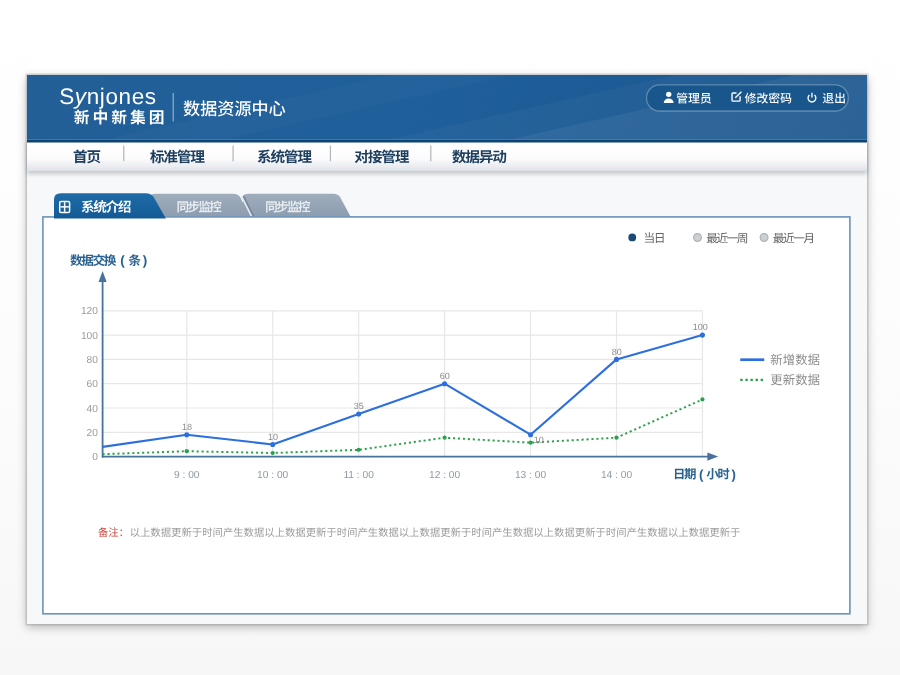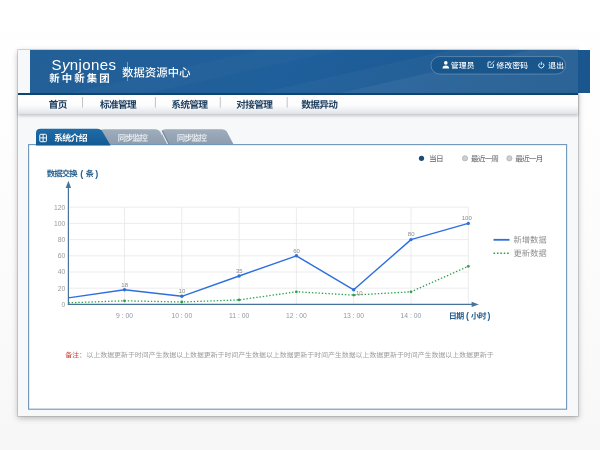--- a/index.html
+++ b/index.html
@@ -1,19 +1,19 @@
 <!DOCTYPE html>
 <html><head><meta charset="utf-8"><style>
 html,body{margin:0;padding:0}
 body{width:600px;height:450px;overflow:hidden;position:relative;
  font-family:"Liberation Sans",sans-serif;
  background:linear-gradient(180deg,#ffffff 0%,#fcfcfc 55%,#f7f7f7 100%)}
 #win{position:absolute;left:18px;top:50px;width:560px;height:366px;background:#f7f8f9;
  box-shadow:0 0 0 1px rgba(140,146,152,0.35),0 2px 6px rgba(50,50,50,0.35)}
-#hdr{position:absolute;left:12px;top:0;width:560px;height:43px;overflow:hidden;
+#hdr{position:absolute;left:0;top:0;width:560px;height:43px;overflow:hidden;
  background:linear-gradient(115deg,#235f97 0%,#1f5f9b 45%,#19568d 100%)}
 #logo{position:absolute;left:21.5px;top:6px;color:#fff;font-weight:normal;
  font-size:15px;letter-spacing:0.4px}
 #hdiv{position:absolute;left:97px;top:12px;width:1px;height:19px;background:rgba(255,255,255,0.4)}
 #nav{position:absolute;left:0;top:43px;width:560px;height:19px;
  border-top:2px solid #0d4472;
  background:linear-gradient(180deg,#ffffff 0%,#fcfcfd 55%,#eaecf0 85%,#dde1e8 100%);
  box-shadow:0 2px 3px rgba(0,0,0,0.2)}
 svg.ov{position:absolute;left:0;top:0}
 </style></head>

